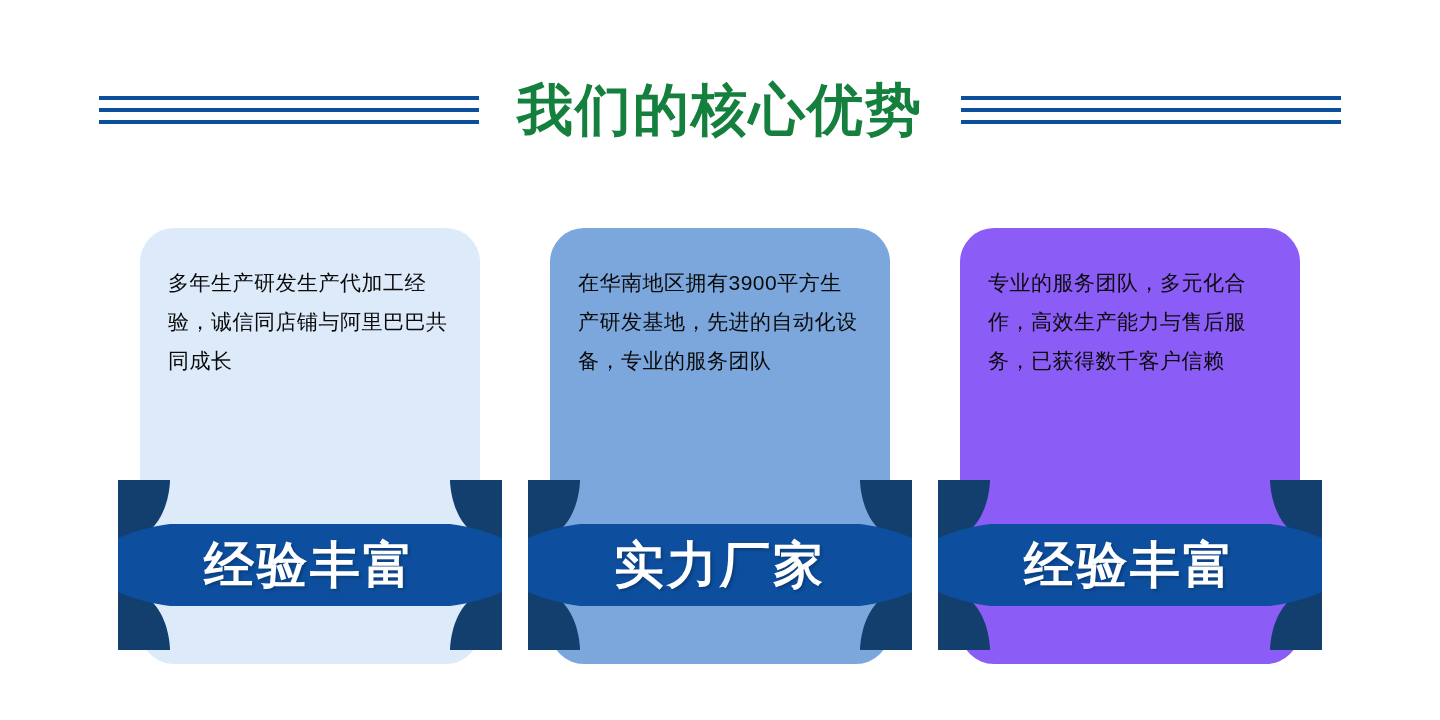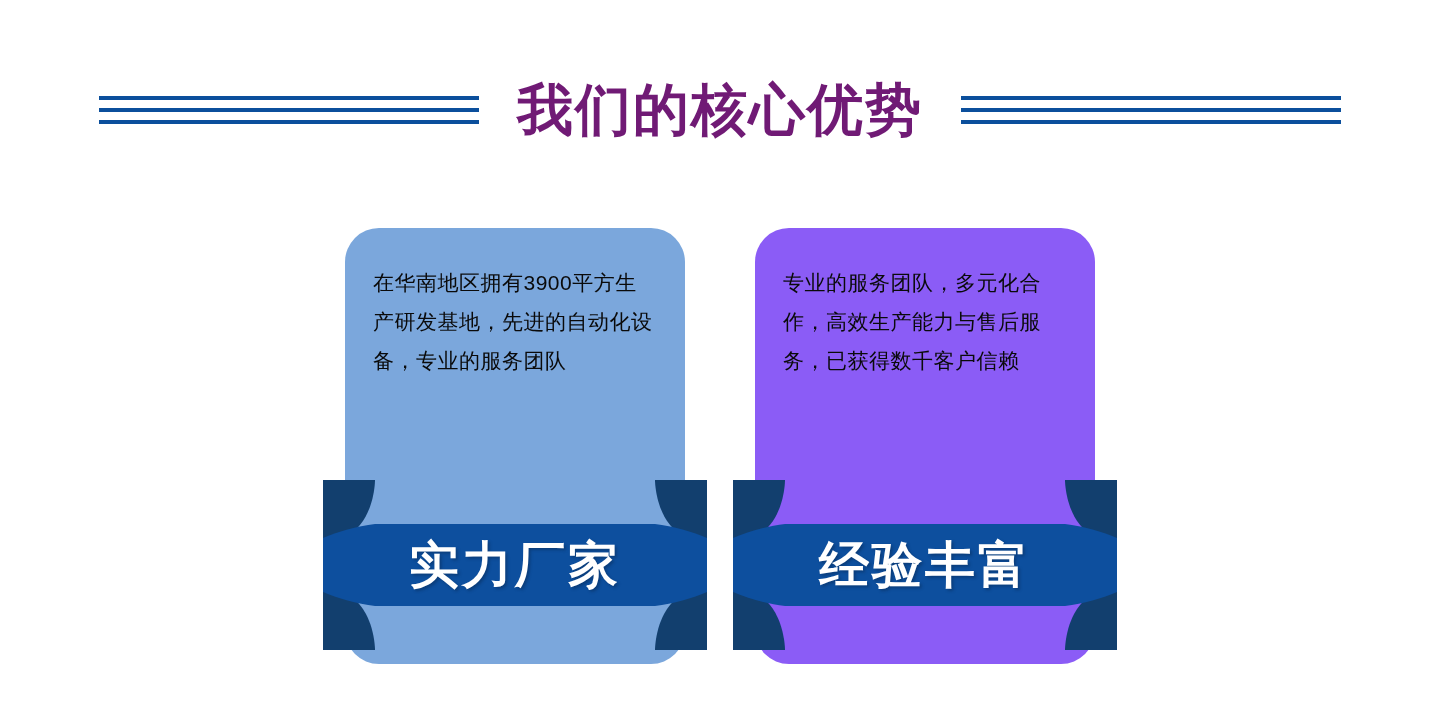--- a/index.html
+++ b/index.html
@@ -125,32 +125,47 @@
 <body>
 
 <div class="header">
 
   <div class="rule-group left">
     <div class="rule-line l1" style="background: rgb(11, 79, 156);"></div>
     <div class="rule-line l2" style="background: rgb(11, 79, 156);"></div>
     <div class="rule-line l3" style="background: rgb(11, 79, 156);"></div>
   </div>
 
-  <div class="page-title" style="color: #701a75;">我们的核心优势</div>
+  <div class="page-title" style="color: #15803d;">我们的核心优势</div>
 
   <div class="rule-group right">
     <div class="rule-line l1" style="background: rgb(11, 79, 156);"></div>
     <div class="rule-line l2" style="background: rgb(11, 79, 156);"></div>
     <div class="rule-line l3" style="background: rgb(11, 79, 156);"></div>
   </div>
 
 </div>
 
 <div class="cards">
 
+  <div class="card-wrap">
+    <div class="card-body" style="background: rgb(220, 234, 250);">
+      <div class="card-text">多年生产研发生产代加工经验，诚信同店铺与阿里巴巴共同成长</div>
+    </div>
+    <div class="ribbon">
+      <svg viewBox="0 0 384 170" xmlns="http://www.w3.org/2000/svg" aria-hidden="true">
+        <path class="fold-tl" d="M0,0 L52,0 C52,0 52,44 20,58 C12,61 4,60 0,58 Z" fill="#123f6e"></path>
+        <path class="fold-bl" d="M0,170 L52,170 C52,170 52,126 20,112 C12,109 4,110 0,112 Z" fill="#123f6e"></path>
+        <path class="fold-tr" d="M384,0 L332,0 C332,0 332,44 364,58 C372,61 380,60 384,58 Z" fill="#123f6e"></path>
+        <path class="fold-br" d="M384,170 L332,170 C332,170 332,126 364,112 C372,109 380,110 384,112 Z" fill="#123f6e"></path>
+        <path class="band" d="M0,58 C14,52 34,46 52,44 L332,44 C350,46 370,52 384,58 L384,112 C370,118 350,124 332,126 L52,126 C34,124 14,118 0,112 Z" fill="#0d4f9e"></path>
+      </svg>
+    </div>
+    <div class="ribbon-label c1">经验丰富</div>
+  </div>
 
   <div class="card-wrap">
     <div class="card-body" style="background: rgb(123, 167, 220);">
       <div class="card-text">在华南地区拥有3900平方生产研发基地，先进的自动化设备，专业的服务团队</div>
     </div>
     <div class="ribbon">
       <svg viewBox="0 0 384 170" xmlns="http://www.w3.org/2000/svg" aria-hidden="true">
         <path class="fold-tl" d="M0,0 L52,0 C52,0 52,44 20,58 C12,61 4,60 0,58 Z" fill="#123f6e"></path>
         <path class="fold-bl" d="M0,170 L52,170 C52,170 52,126 20,112 C12,109 4,110 0,112 Z" fill="#123f6e"></path>
         <path class="fold-tr" d="M384,0 L332,0 C332,0 332,44 364,58 C372,61 380,60 384,58 Z" fill="#123f6e"></path>

